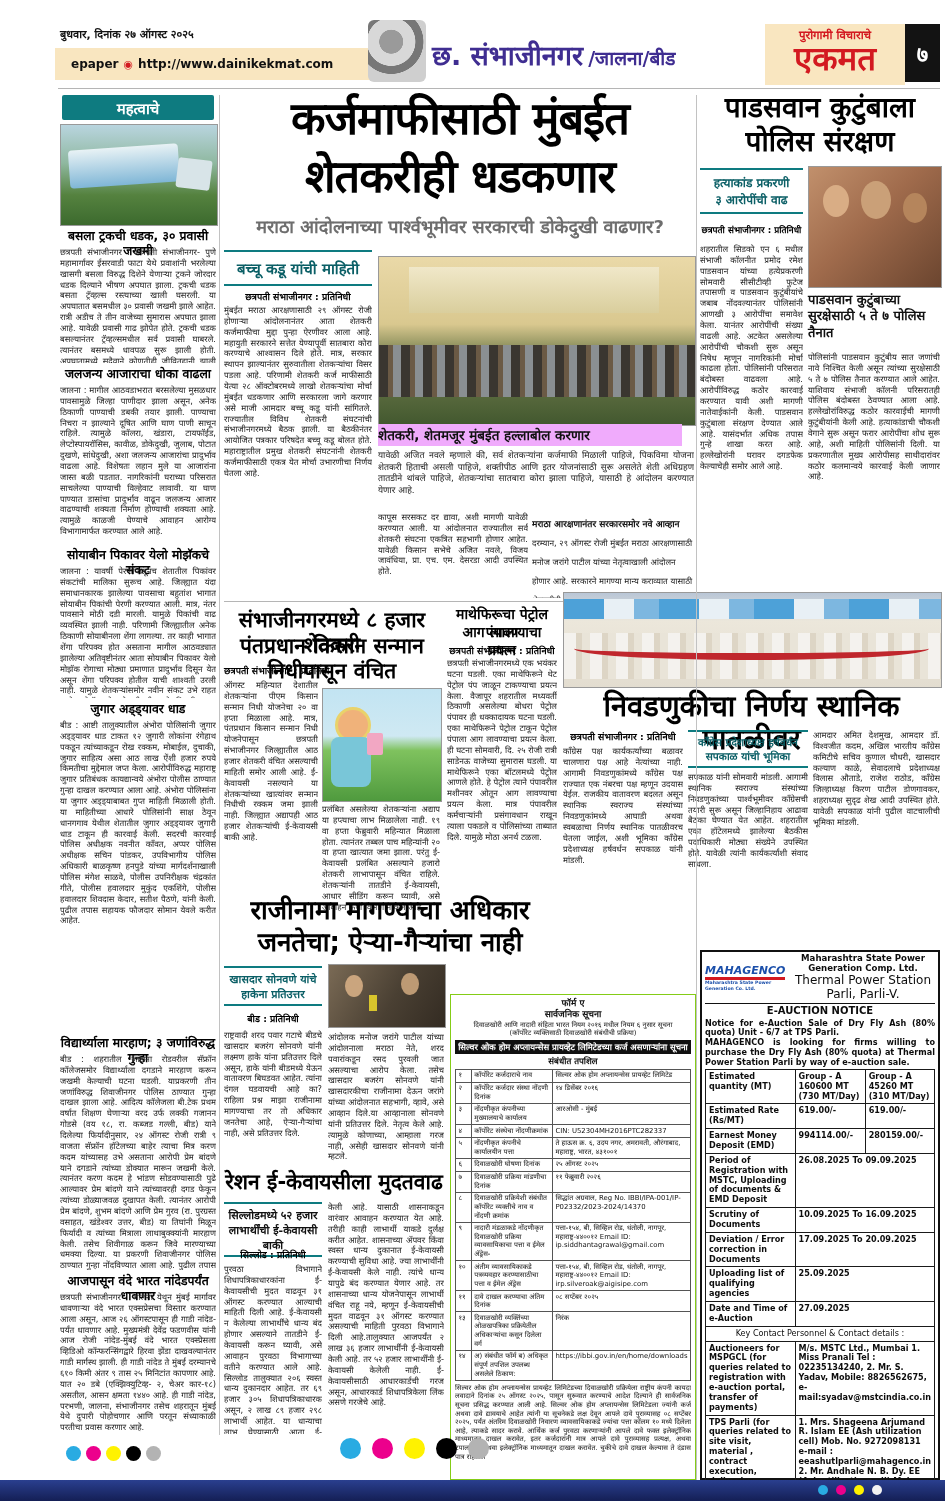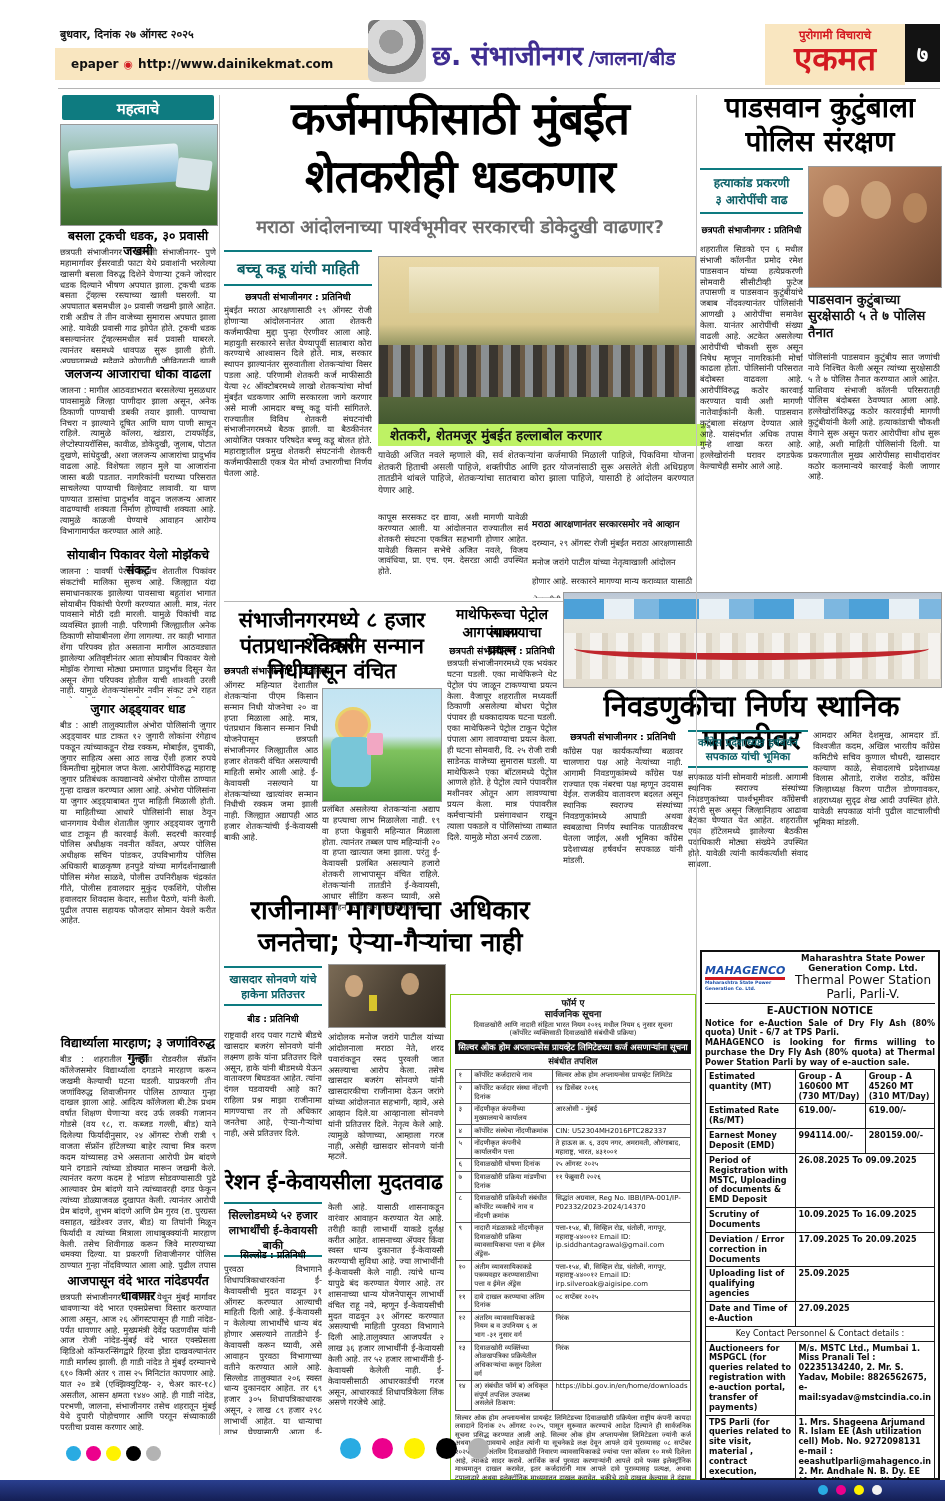--- a/index.html
+++ b/index.html
@@ -10,21 +10,21 @@
   .h-xxl{font-size:45px;font-weight:800;line-height:1.1;text-align:center;letter-spacing:-1px;color:#000}
   .h-xl{font-size:29px;font-weight:800;line-height:1.15;text-align:center;color:#000}
   .h-lg{font-size:21px;font-weight:800;line-height:1.2;text-align:center;color:#000}
   .h-md{font-size:14px;font-weight:800;line-height:1.25;text-align:center;color:#000}
   .h-sm{font-size:12.3px;font-weight:800;line-height:1.25;color:#000}
   .gray-sub{color:#6e6e6e;font-weight:800;text-align:center;font-size:18px}
   .byline{font-size:9.3px;font-weight:800;text-align:center;color:#000}
   .kicker{border-top:2.5px solid #0e7b80;border-bottom:2.5px solid #0e7b80;color:#0b5f66;
           font-weight:800;text-align:center;display:flex;align-items:center;justify-content:center}
   .photo{overflow:hidden;border:1px solid #999}
-  .capbar{background:#bef264;font-weight:800;font-size:13.5px;padding:2px 12px;color:#111;white-space:nowrap;overflow:hidden}
+  .capbar{background:#f0abfc;font-weight:800;font-size:13.5px;padding:2px 0;color:#111;white-space:nowrap;overflow:hidden}
   .hline{background:#b5b5b5;height:1px}
   .vline{background:#c2c2c2;width:1px}
   .dot{border-radius:50%;display:inline-block}
   
   .fm{font-size:6.9px;line-height:1.25;color:#111}
   .fm table{border-collapse:collapse;width:100%}
   .fm td{border:0.5px solid #555;padding:1.5px 2.5px;vertical-align:top}
   .fm-banner{background:#101010;color:#fff;font-weight:800;text-align:center;font-size:8.4px;padding:2px 1px}
   
   .mh{font-size:8.1px;line-height:1.22;color:#0d0d0d;font-weight:600}
@@ -253,25 +253,20 @@
           </tr>
       <tr>
             <td>१०</td>
             <td>अंतीम व्यावसायिकाकडे पत्रव्यवहार करण्यासाठीचा पत्ता व ईमेल ॲड्रेस</td>
             <td>पत्ता-१५४, बी, सिव्हिल रोड, धंतोली, नागपूर, महाराष्ट्र-४४००१२ Email ID: irp.silveroak@aigisipe.com</td>
           </tr>
       <tr>
             <td>११</td>
             <td>दावे दाखल करण्याचा अंतिम दिनांक</td>
             <td>०८ सप्टेंबर २०२५</td>
-          </tr>
-      <tr>
-            <td>१२</td>
-            <td>अंतरिम व्यावसायिकाकडे नियम ब व उपनियम ६ अ भाग -३१ नुसार वर्ग</td>
-            <td>निरंक</td>
           </tr>
       <tr>
             <td>१३</td>
             <td>दिवाळखोरी व्यक्तिंच्या ओळखपत्रिका प्रक्रियेतील अधिकाऱ्यांचा कसून दिलेला वर्ग</td>
             <td>निरंक</td>
           </tr>
       <tr>
             <td>१४</td>
             <td>अ) संबंधीत फॉर्म ब) अधिकृत संपूर्ण तपशिल उपलब्ध असलेले ठिकाण:</td>
             <td>https://ibbi.gov.in/en/home/downloads</td>

